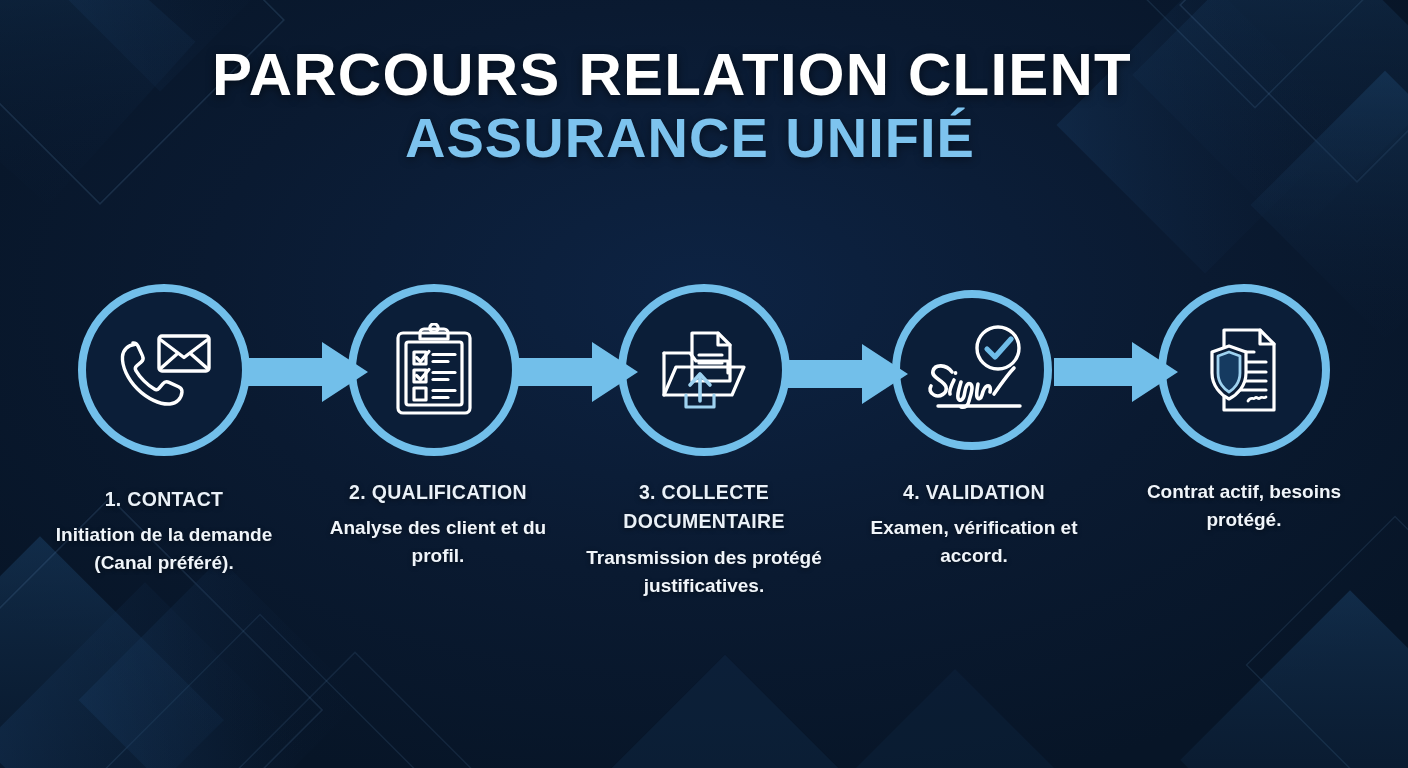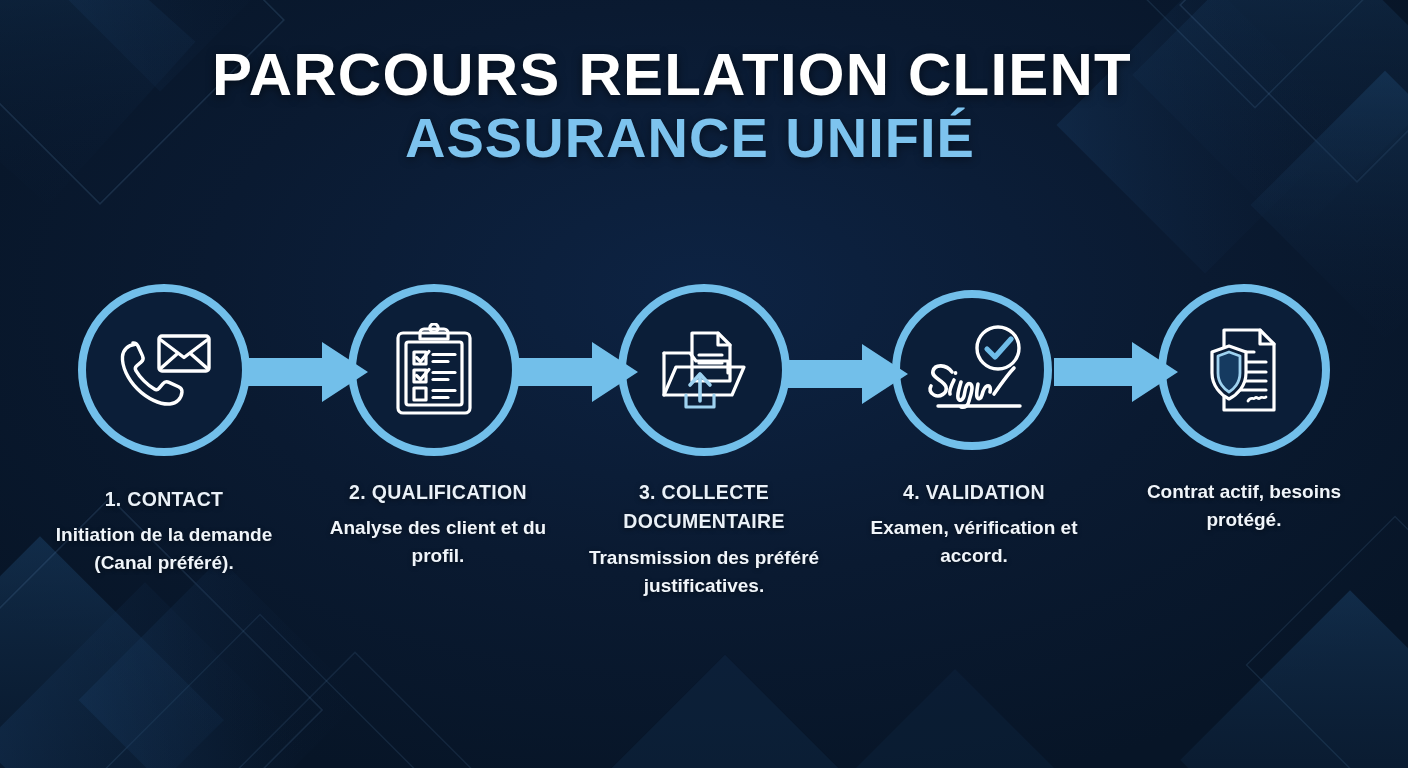--- a/index.html
+++ b/index.html
@@ -330,21 +330,21 @@
       <div class="cap-desc">Initiation de la demande (Canal préféré).</div>
     </div>
 
     <div class="caption" style="left:320px; width:236px;">
       <div class="cap-title">2. QUALIFICATION</div>
       <div class="cap-desc">Analyse des client et du profil.</div>
     </div>
 
     <div class="caption" style="left:586px; width:236px;">
       <div class="cap-title">3. COLLECTE DOCUMENTAIRE</div>
-      <div class="cap-desc">Transmission des préféré justificatives.</div>
+      <div class="cap-desc">Transmission des protégé justificatives.</div>
     </div>
 
     <div class="caption" style="left:856px; width:236px;">
       <div class="cap-title">4. VALIDATION</div>
       <div class="cap-desc">Examen, vérification et accord.</div>
     </div>
 
     <div class="caption" style="left:1126px; width:236px;">
       <div class="cap-desc">Contrat actif, besoins protégé.</div>
     </div>

